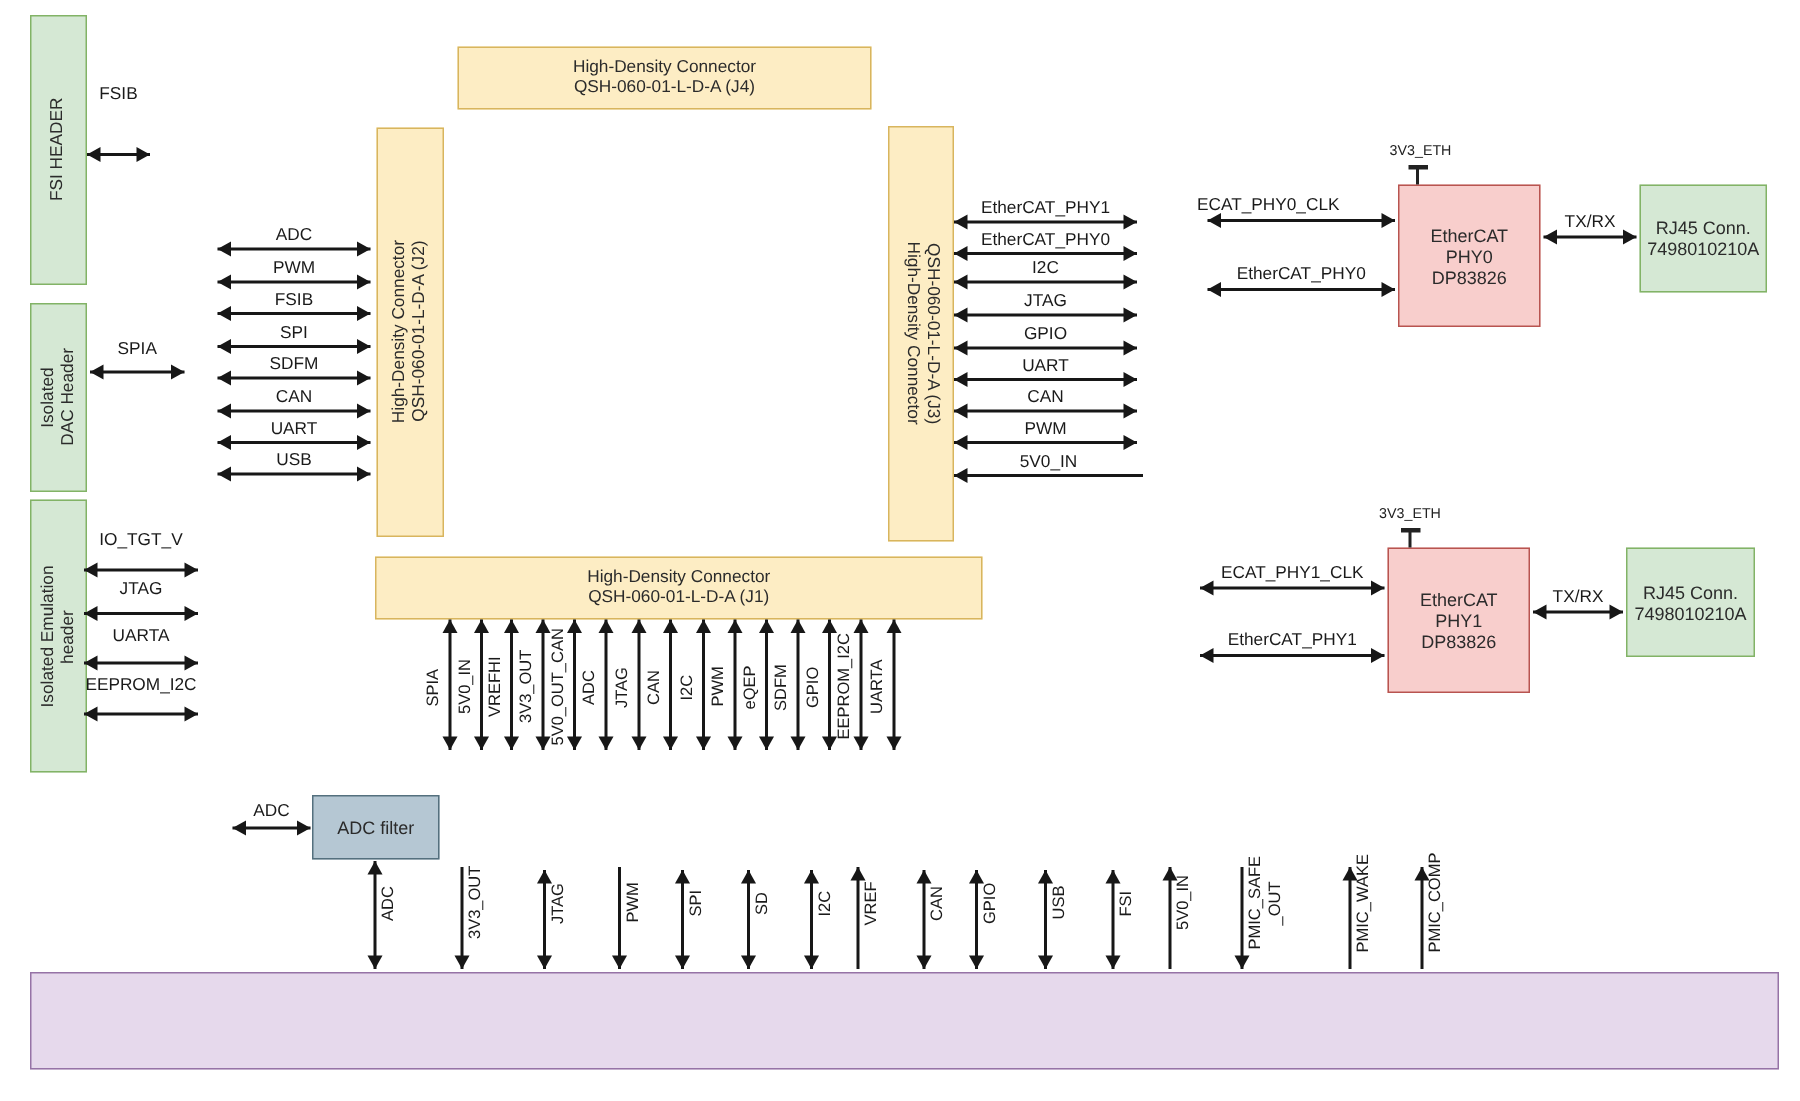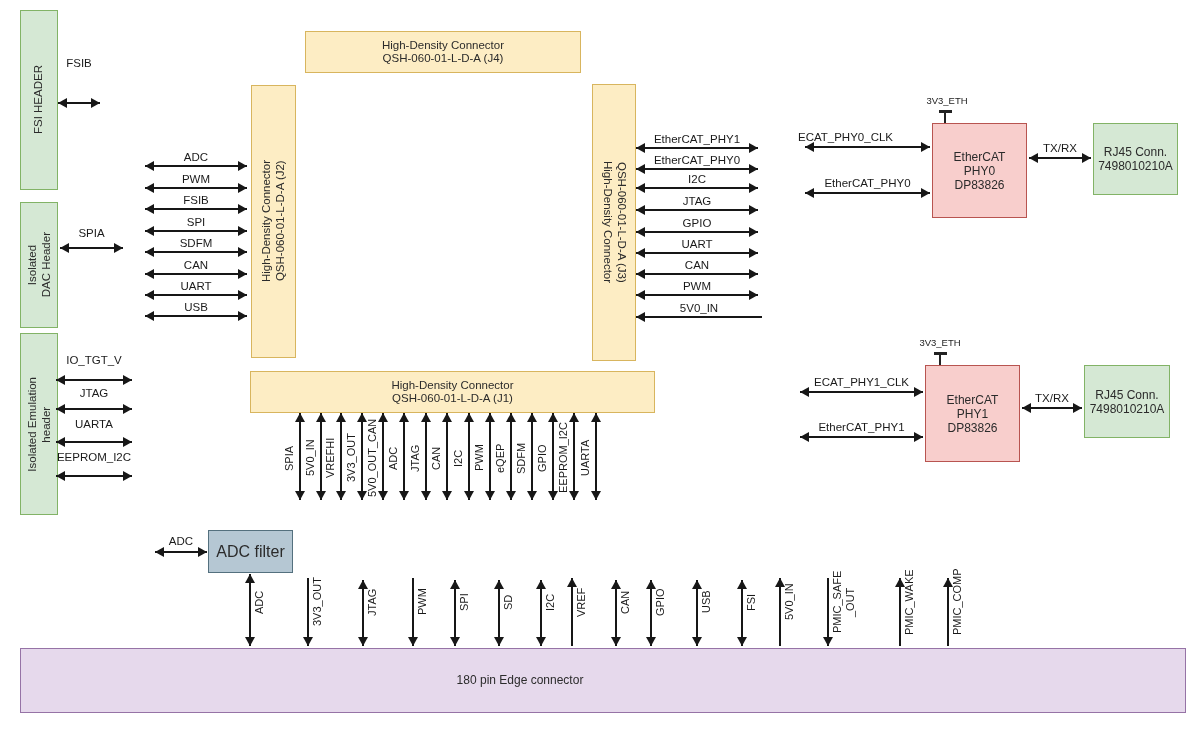--- a/index.html
+++ b/index.html
@@ -111,26 +111,25 @@
   </div>
 
   <div class="pwr-label" style="left:914px;top:95px;width:66px">3V3_ETH</div>
   <div class="pwr-bar" style="left:939px;top:110px"></div>
   <div class="pwr-stem" style="left:944px;top:110px;height:13px"></div>
 
   <div class="pwr-label" style="left:907px;top:337px;width:66px">3V3_ETH</div>
   <div class="pwr-bar" style="left:934px;top:352px"></div>
   <div class="pwr-stem" style="left:939px;top:352px;height:13px"></div>
 
-  <div class="box blue" style="left:208px;top:530px;width:85px;height:43px;font-size:16px">
+  <div class="box blue" style="left:208px;top:530px;width:85px;height:43px;font-size:12px">
     <span>ADC filter</span>
   </div>
 
   <div class="box purple" style="left:20px;top:648px;width:1166px;height:65px"></div>
-  <div class="edge-label" style="left:20px;top:673px;width:1000px;text-align:center">180 pin Edge connector</div>
 
 <div class="hlabel" style="left: 58px; top: 56px; width: 42px;">FSIB</div>
     <div class="harrow hl hr" style="left: 58px; top: 102px; width: 42px;"></div>
     <div class="hlabel" style="left: 60px; top: 226px; width: 63px;">SPIA</div>
     <div class="harrow hl hr" style="left: 60px; top: 247px; width: 63px;"></div>
     <div class="hlabel" style="left: 56px; top: 353px; width: 76px;">IO_TGT_V</div>
     <div class="harrow hl hr" style="left: 56px; top: 379px; width: 76px;"></div>
     <div class="hlabel" style="left: 56px; top: 386px; width: 76px;">JTAG</div>
     <div class="harrow hl hr" style="left: 56px; top: 408px; width: 76px;"></div>
     <div class="hlabel" style="left: 56px; top: 417px; width: 76px;">UARTA</div>

